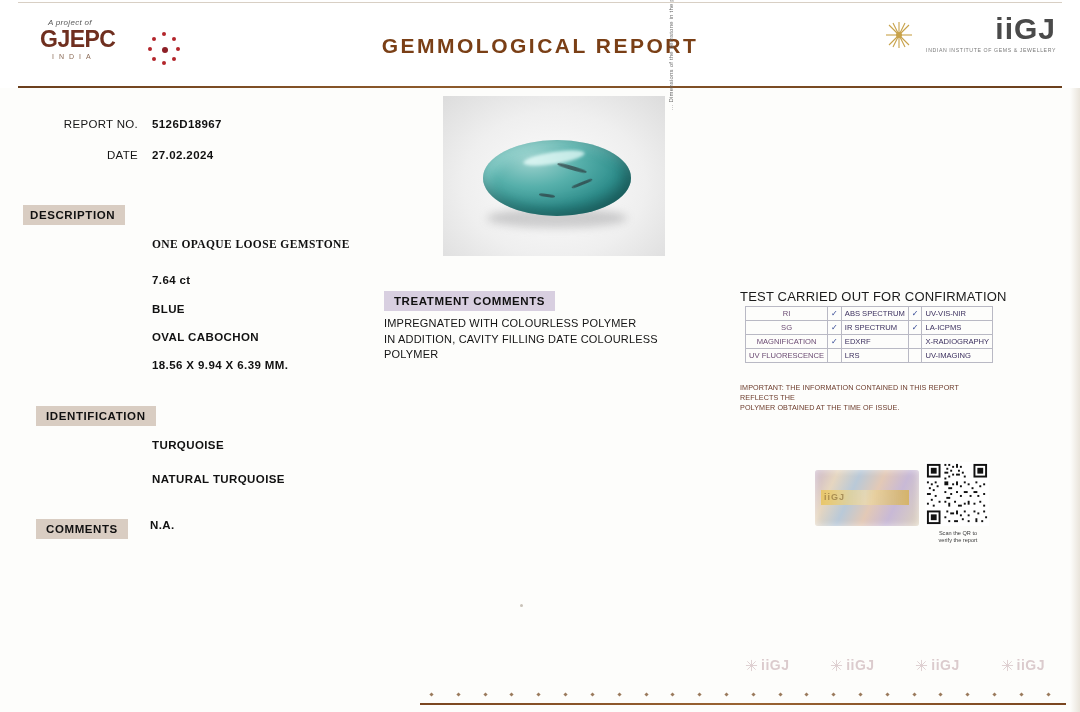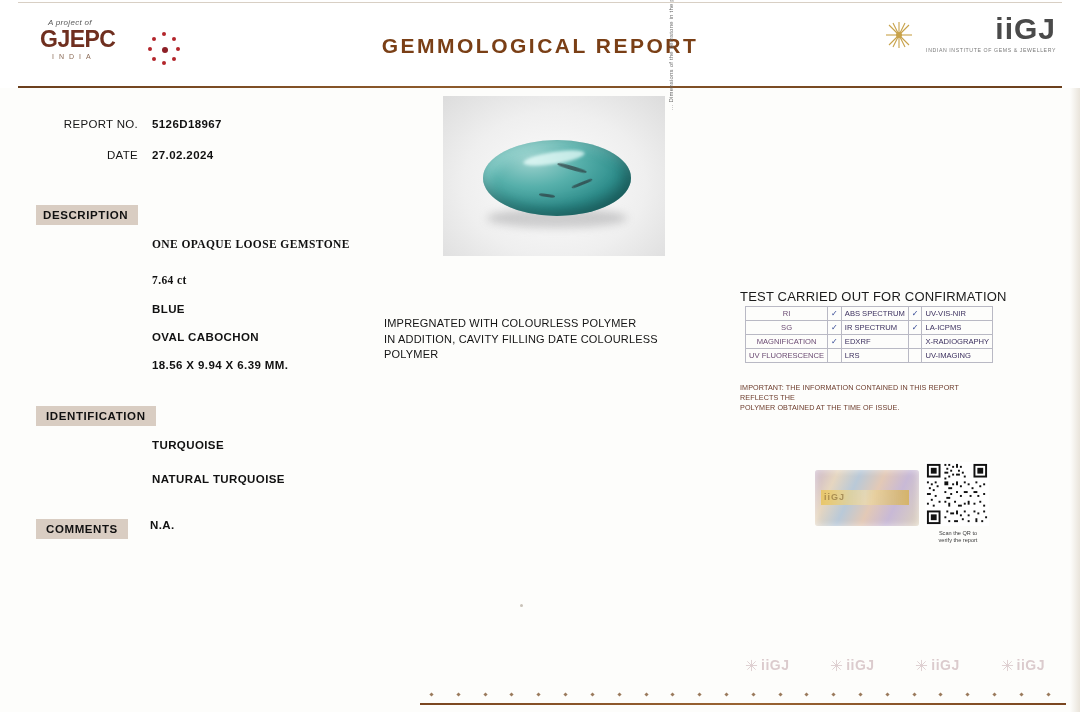--- a/index.html
+++ b/index.html
@@ -441,29 +441,29 @@
   <div class="field" style="left:66px; top:118px; width:220px;">
     <span class="lbl" style="right:148px;">REPORT NO.</span>
     <span class="val" style="left:86px;">5126D18967</span>
   </div>
 
   <div class="field" style="left:66px; top:149px; width:220px;">
     <span class="lbl" style="right:148px;">DATE</span>
     <span class="val" style="left:86px;">27.02.2024</span>
   </div>
 
-  <div class="sect-chip" style="left:36px; top:205px;padding-left:7px;">DESCRIPTION</div>
+  <div class="sect-chip" style="left:23px; top:205px;padding-left:7px;">DESCRIPTION</div>
 
   <div class="field" style="left:66px; top:238px;">
 
     <span class="val" style="left:86px;font-family:Liberation Serif, serif;">ONE OPAQUE LOOSE GEMSTONE</span>
   </div>
   <div class="field" style="left:66px; top:274px;">
 
-    <span class="val" style="left:86px;font-family:Liberation Serif, serif;">7.64 ct</span>
+    <span class="val" style="left:86px;">7.64 ct</span>
   </div>
   <div class="field" style="left:66px; top:303px;">
 
     <span class="val" style="left:86px;">BLUE</span>
   </div>
   <div class="field" style="left:66px; top:331px;">
 
     <span class="val" style="left:86px;">OVAL CABOCHON</span>
   </div>
   <div class="field" style="left:66px; top:359px;">
@@ -492,20 +492,21 @@
     <div class="shadow"></div>
     <div class="gem">
       <div class="hl"></div>
       <div class="vein1"></div>
       <div class="vein2"></div>
       <div class="vein3"></div>
     </div>
   </div>
   <div class="photo-caption">... Dimensions of the gemstone in the photograph are approximate</div>
 
+  <div class="sect-chip chip-violet" style="left:384px; top:291px;">TREATMENT COMMENTS</div>
   <div class="treat-lines">
     <div>IMPREGNATED WITH COLOURLESS POLYMER</div>
     <div>IN ADDITION, CAVITY FILLING DATE COLOURLESS</div>
     <div>POLYMER</div>
   </div>
 
   <div class="test-title">TEST CARRIED OUT FOR CONFIRMATION</div>
   <table class="test-table">
     <tbody>
         <tr>

